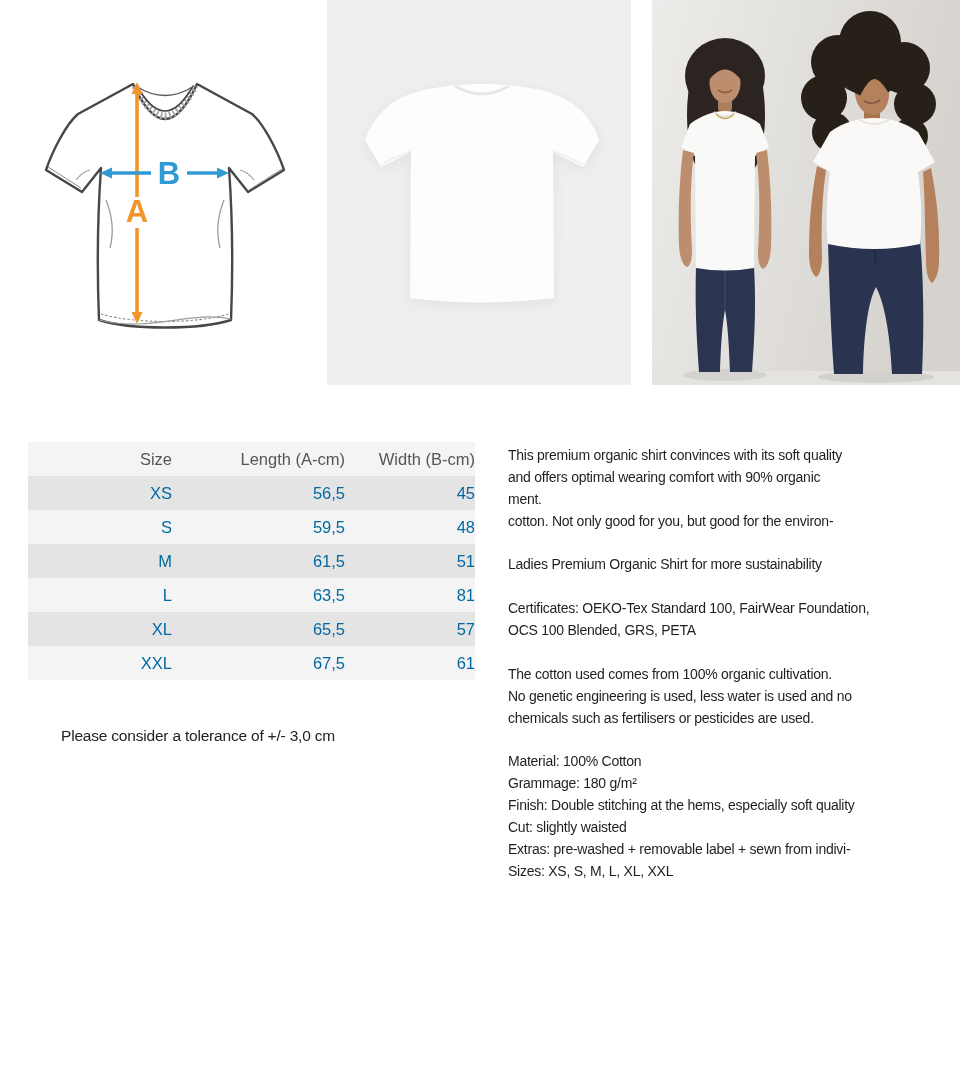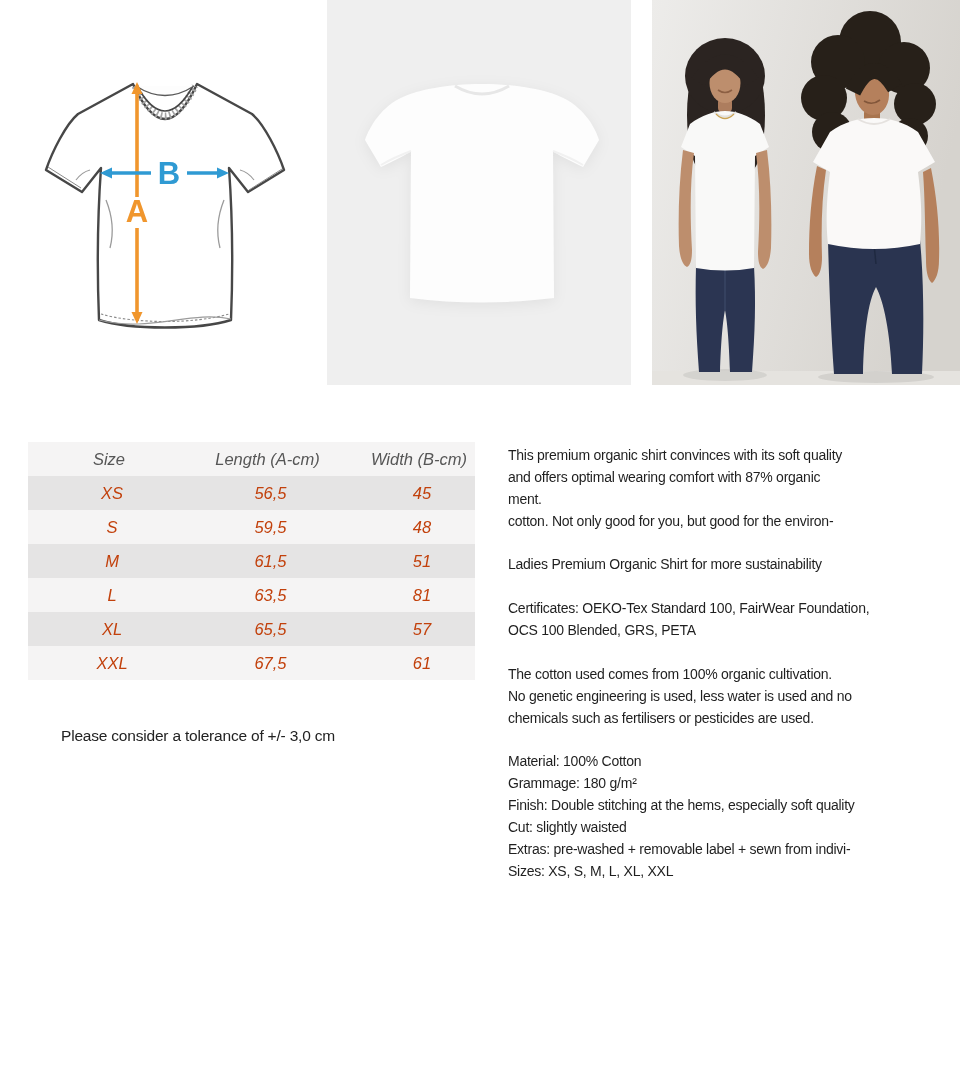--- a/index.html
+++ b/index.html
@@ -14,26 +14,26 @@
   .product-panel{position:absolute;left:327px;top:0;width:304px;height:385px;background:#efefef;}
   .models-panel{position:absolute;left:652px;top:0;width:308px;height:385px;background:#e4e2de;}
   .panel svg{display:block;}
 
   
   .size-table{
     position:absolute;left:28px;top:442px;width:447px;
     border-collapse:collapse;table-layout:fixed;
   }
   .size-table th,.size-table td{
-    height:34px;padding:0 0 0 18px;text-align:center;vertical-align:middle;
-    font-size:16.5px;font-weight:400;font-style:italic;
+    height:34px;padding:0 0 0 18px;text-align:right;vertical-align:middle;
+    font-size:16.5px;font-weight:400;
   }
   .size-table thead tr{background:#f5f4f4;}
   .size-table th{color:#565656;}
-  .size-table td{color:#c2410c;padding-left:24px;}
+  .size-table td{color:#0369a1;padding-left:24px;}
   .size-table tbody tr:nth-child(odd){background:#e5e4e4;}
   .size-table tbody tr:nth-child(even){background:#f5f4f4;}
 
   .tolerance-note{
     position:absolute;left:45px;top:711px;margin:16px;
     font-size:15.5px;color:#222222;letter-spacing:-0.2px;
   }
 
   
   .description{
@@ -207,21 +207,21 @@
         <td>67,5</td>
         <td>61</td>
       </tr>
     </tbody>
   </table>
 
   <p class="tolerance-note">Please consider a tolerance of +/- 3,0 cm</p>
 
   <div class="description">
     <div class="desc-line">This premium organic shirt convinces with its soft quality</div>
-    <div class="desc-line">and offers optimal wearing comfort with 87% organic</div>
+    <div class="desc-line">and offers optimal wearing comfort with 90% organic</div>
     <div class="desc-line">ment.</div>
     <div class="desc-line">cotton. Not only good for you, but good for the environ-</div>
     <div class="desc-line"></div>
     <div class="desc-line">Ladies Premium Organic Shirt for more sustainability</div>
     <div class="desc-line"></div>
     <div class="desc-line">Certificates: OEKO-Tex Standard 100, FairWear Foundation,</div>
     <div class="desc-line">OCS 100 Blended, GRS, PETA</div>
     <div class="desc-line"></div>
     <div class="desc-line">The cotton used comes from 100% organic cultivation.</div>
     <div class="desc-line">No genetic engineering is used, less water is used and no</div>

